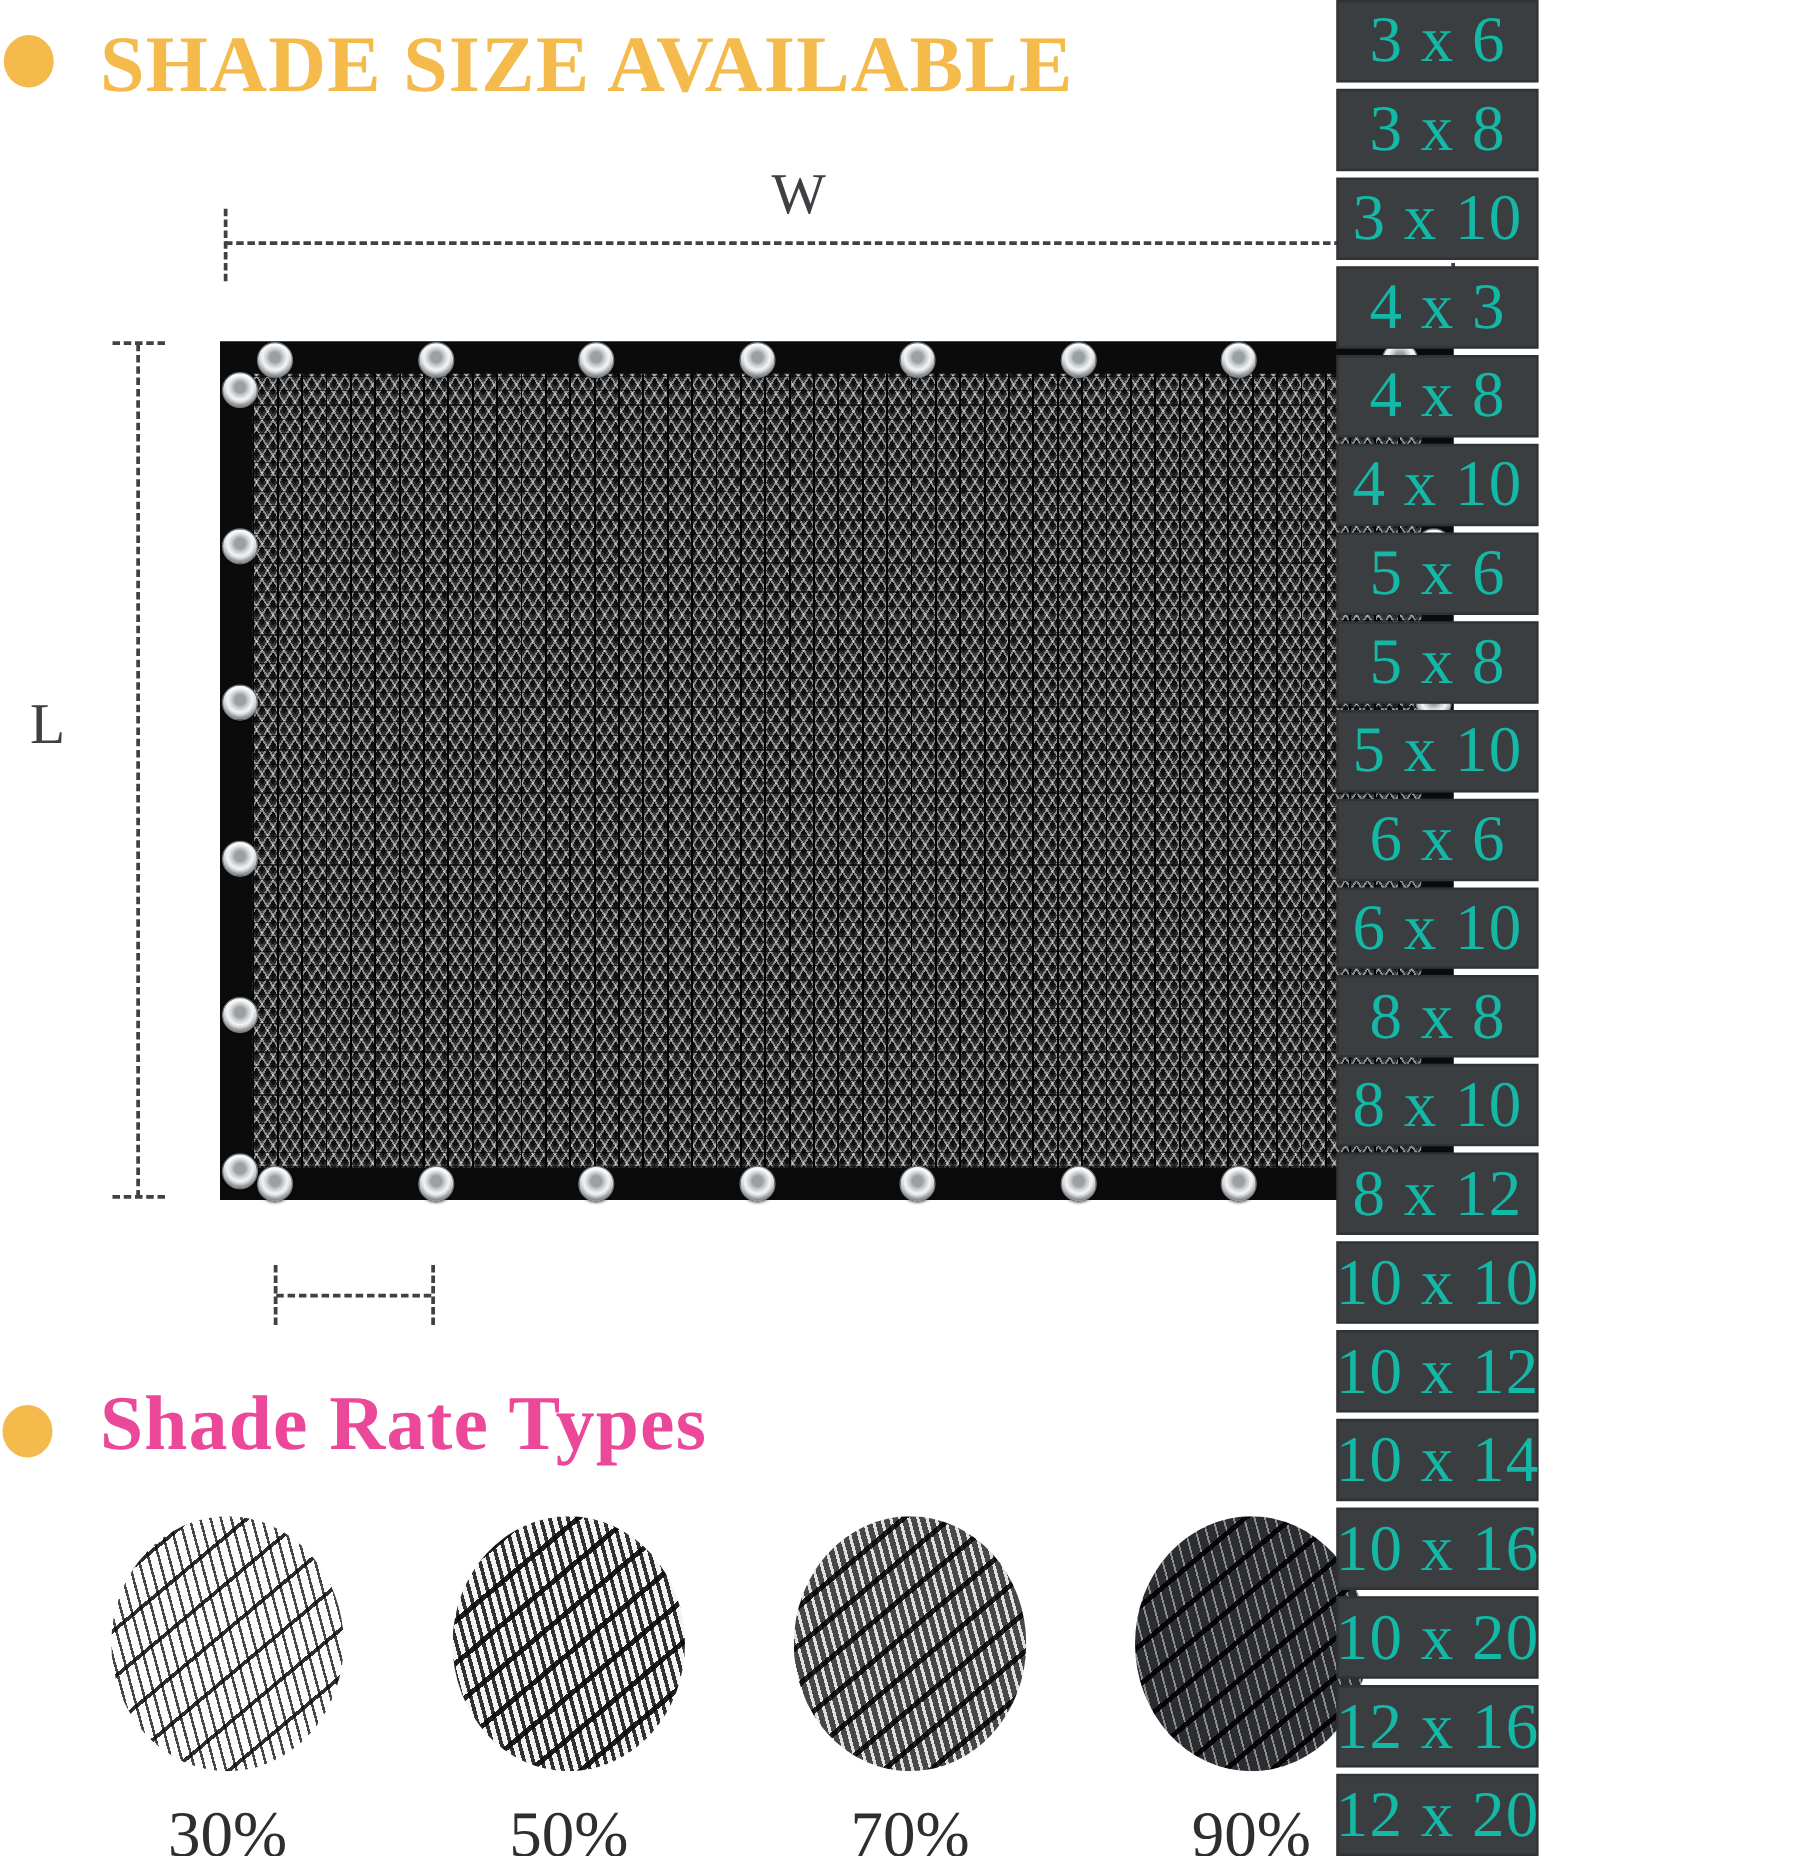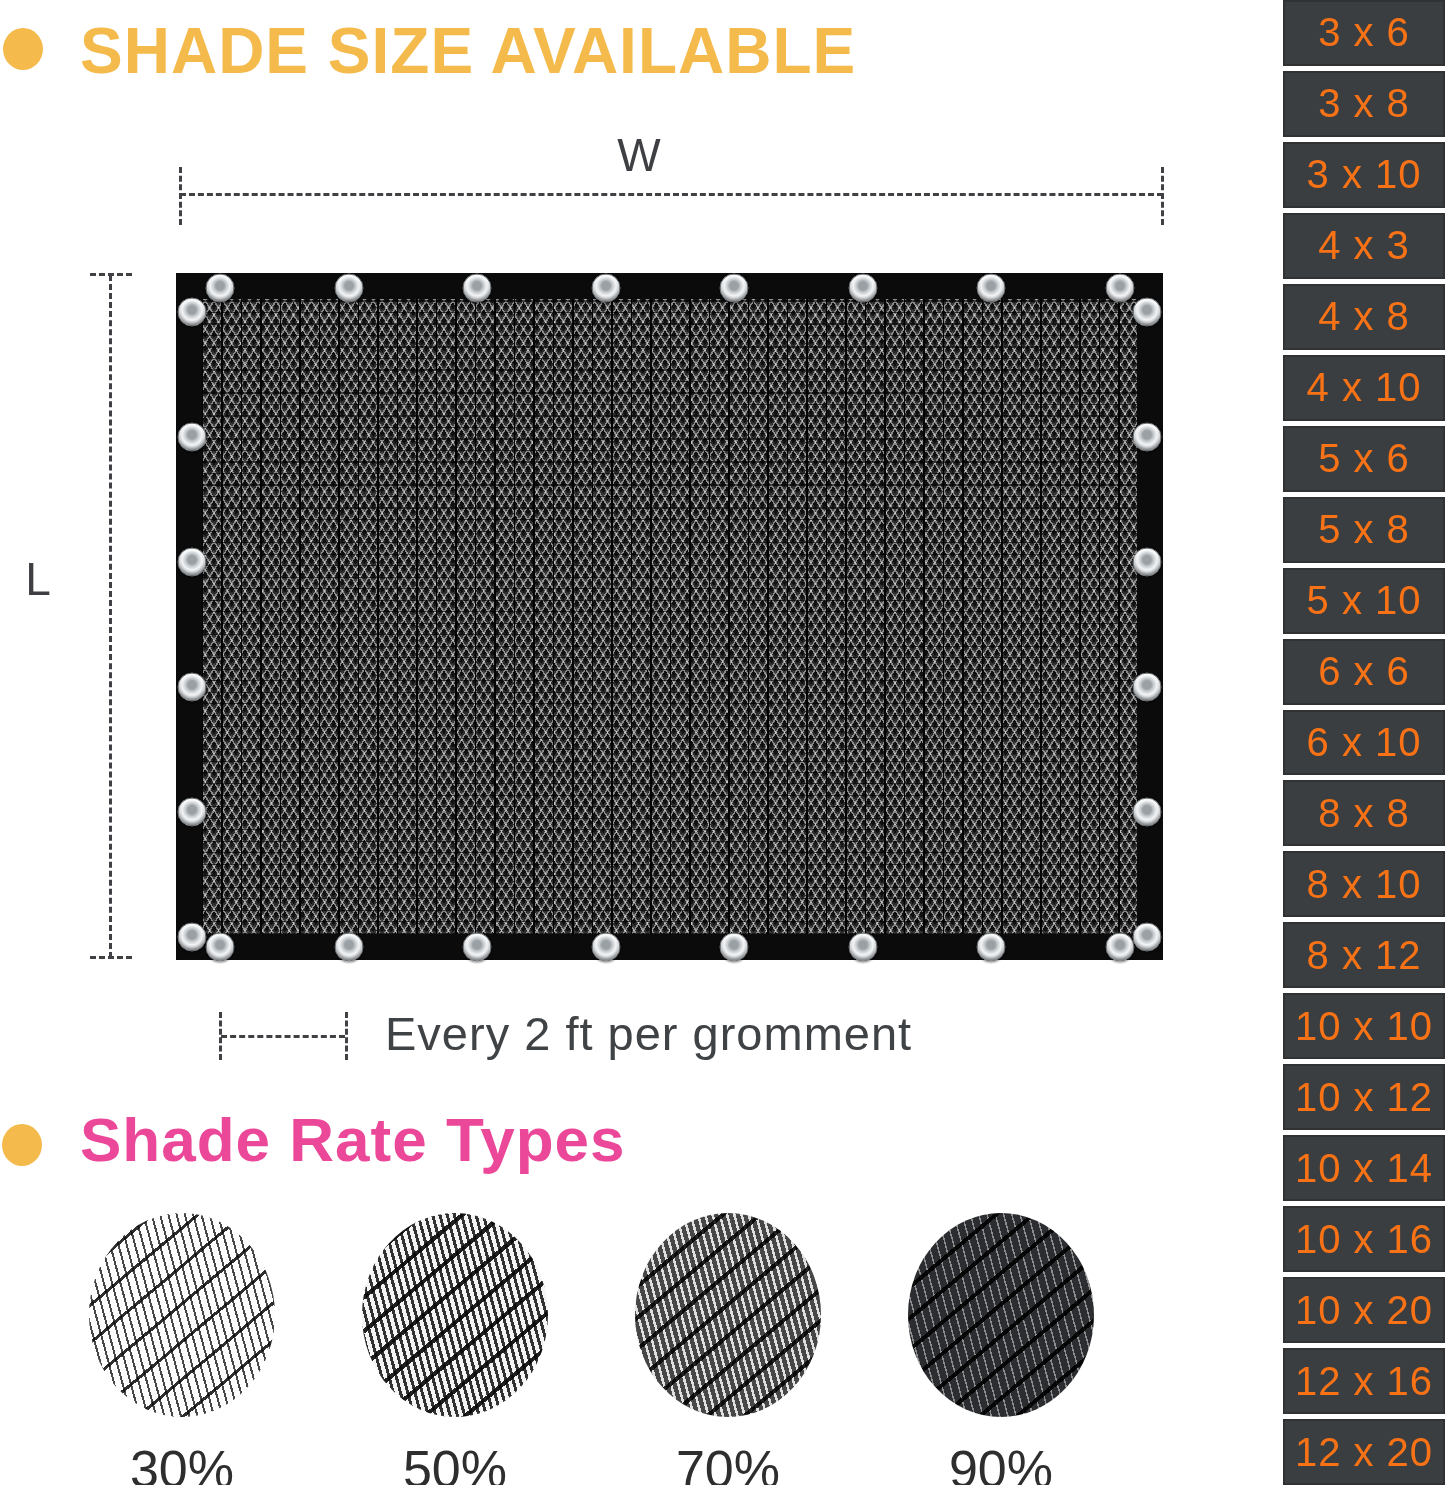--- a/index.html
+++ b/index.html
@@ -1,20 +1,20 @@
 <!DOCTYPE html>
 <html><head>
 <meta charset="utf-8">
 <style>
   html,body{margin:0;padding:0;background:#ffffff;}
   .stage{
     position:relative;
-    width:1445px;height:1485px;
+    width:1231px;height:1485px;
     background:#ffffff;
-    font-family:Liberation Sans, sans-serif;
+    font-family:Liberation Serif, serif;
     overflow:hidden;
   }
 
   
   .dot{
     position:absolute;width:40px;height:42px;border-radius:50%;
     background:#F4BB4C;
   }
   .dot-top{left:3px;top:28px;}
   .dot-rates{left:2px;top:1124px;}
@@ -118,21 +118,21 @@
   .size-col{
     position:absolute;right:0;top:0;width:162px;height:1485px;
     display:flex;flex-direction:column;gap:5px;box-sizing:border-box;
   }
   .size-box{
     flex:1;display:flex;align-items:center;justify-content:center;
     background:#3B3E40;
     box-shadow:inset 0 0 0 2px rgba(0,0,0,0.18);
   }
   .size-box span{
-    font-size:40px;color:#f97316;letter-spacing:1px;white-space:nowrap;
+    font-size:52px;color:#14b8a6;letter-spacing:1px;white-space:nowrap;
   }
 </style>
 </head>
 <body>
 
 <div class="stage">
 
   <span class="dot dot-top"></span>
   <h1 class="main-title">SHADE SIZE AVAILABLE</h1>
 
@@ -174,21 +174,20 @@
       <div class="grommet" style="left: 971px; top: 414px;"></div>
       <div class="grommet" style="left: 16px; top: 539px;"></div>
       <div class="grommet" style="left: 971px; top: 539px;"></div>
       <div class="grommet" style="left: 16px; top: 664px;"></div>
       <div class="grommet" style="left: 971px; top: 664px;"></div>
     </div>
 
   <div class="dash-v bracket-l"></div>
   <div class="dash-v bracket-r"></div>
   <div class="dash-h bracket-h"></div>
-  <div class="note">Every 2 ft per gromment</div>
 
   <span class="dot dot-rates"></span>
   <h2 class="rates-title">Shade Rate Types</h2>
 
   <div class="rates">
 
   <div class="rate-item">
       <div class="rate-circle"></div>
       <div class="rate-label">30%</div>
     </div>

